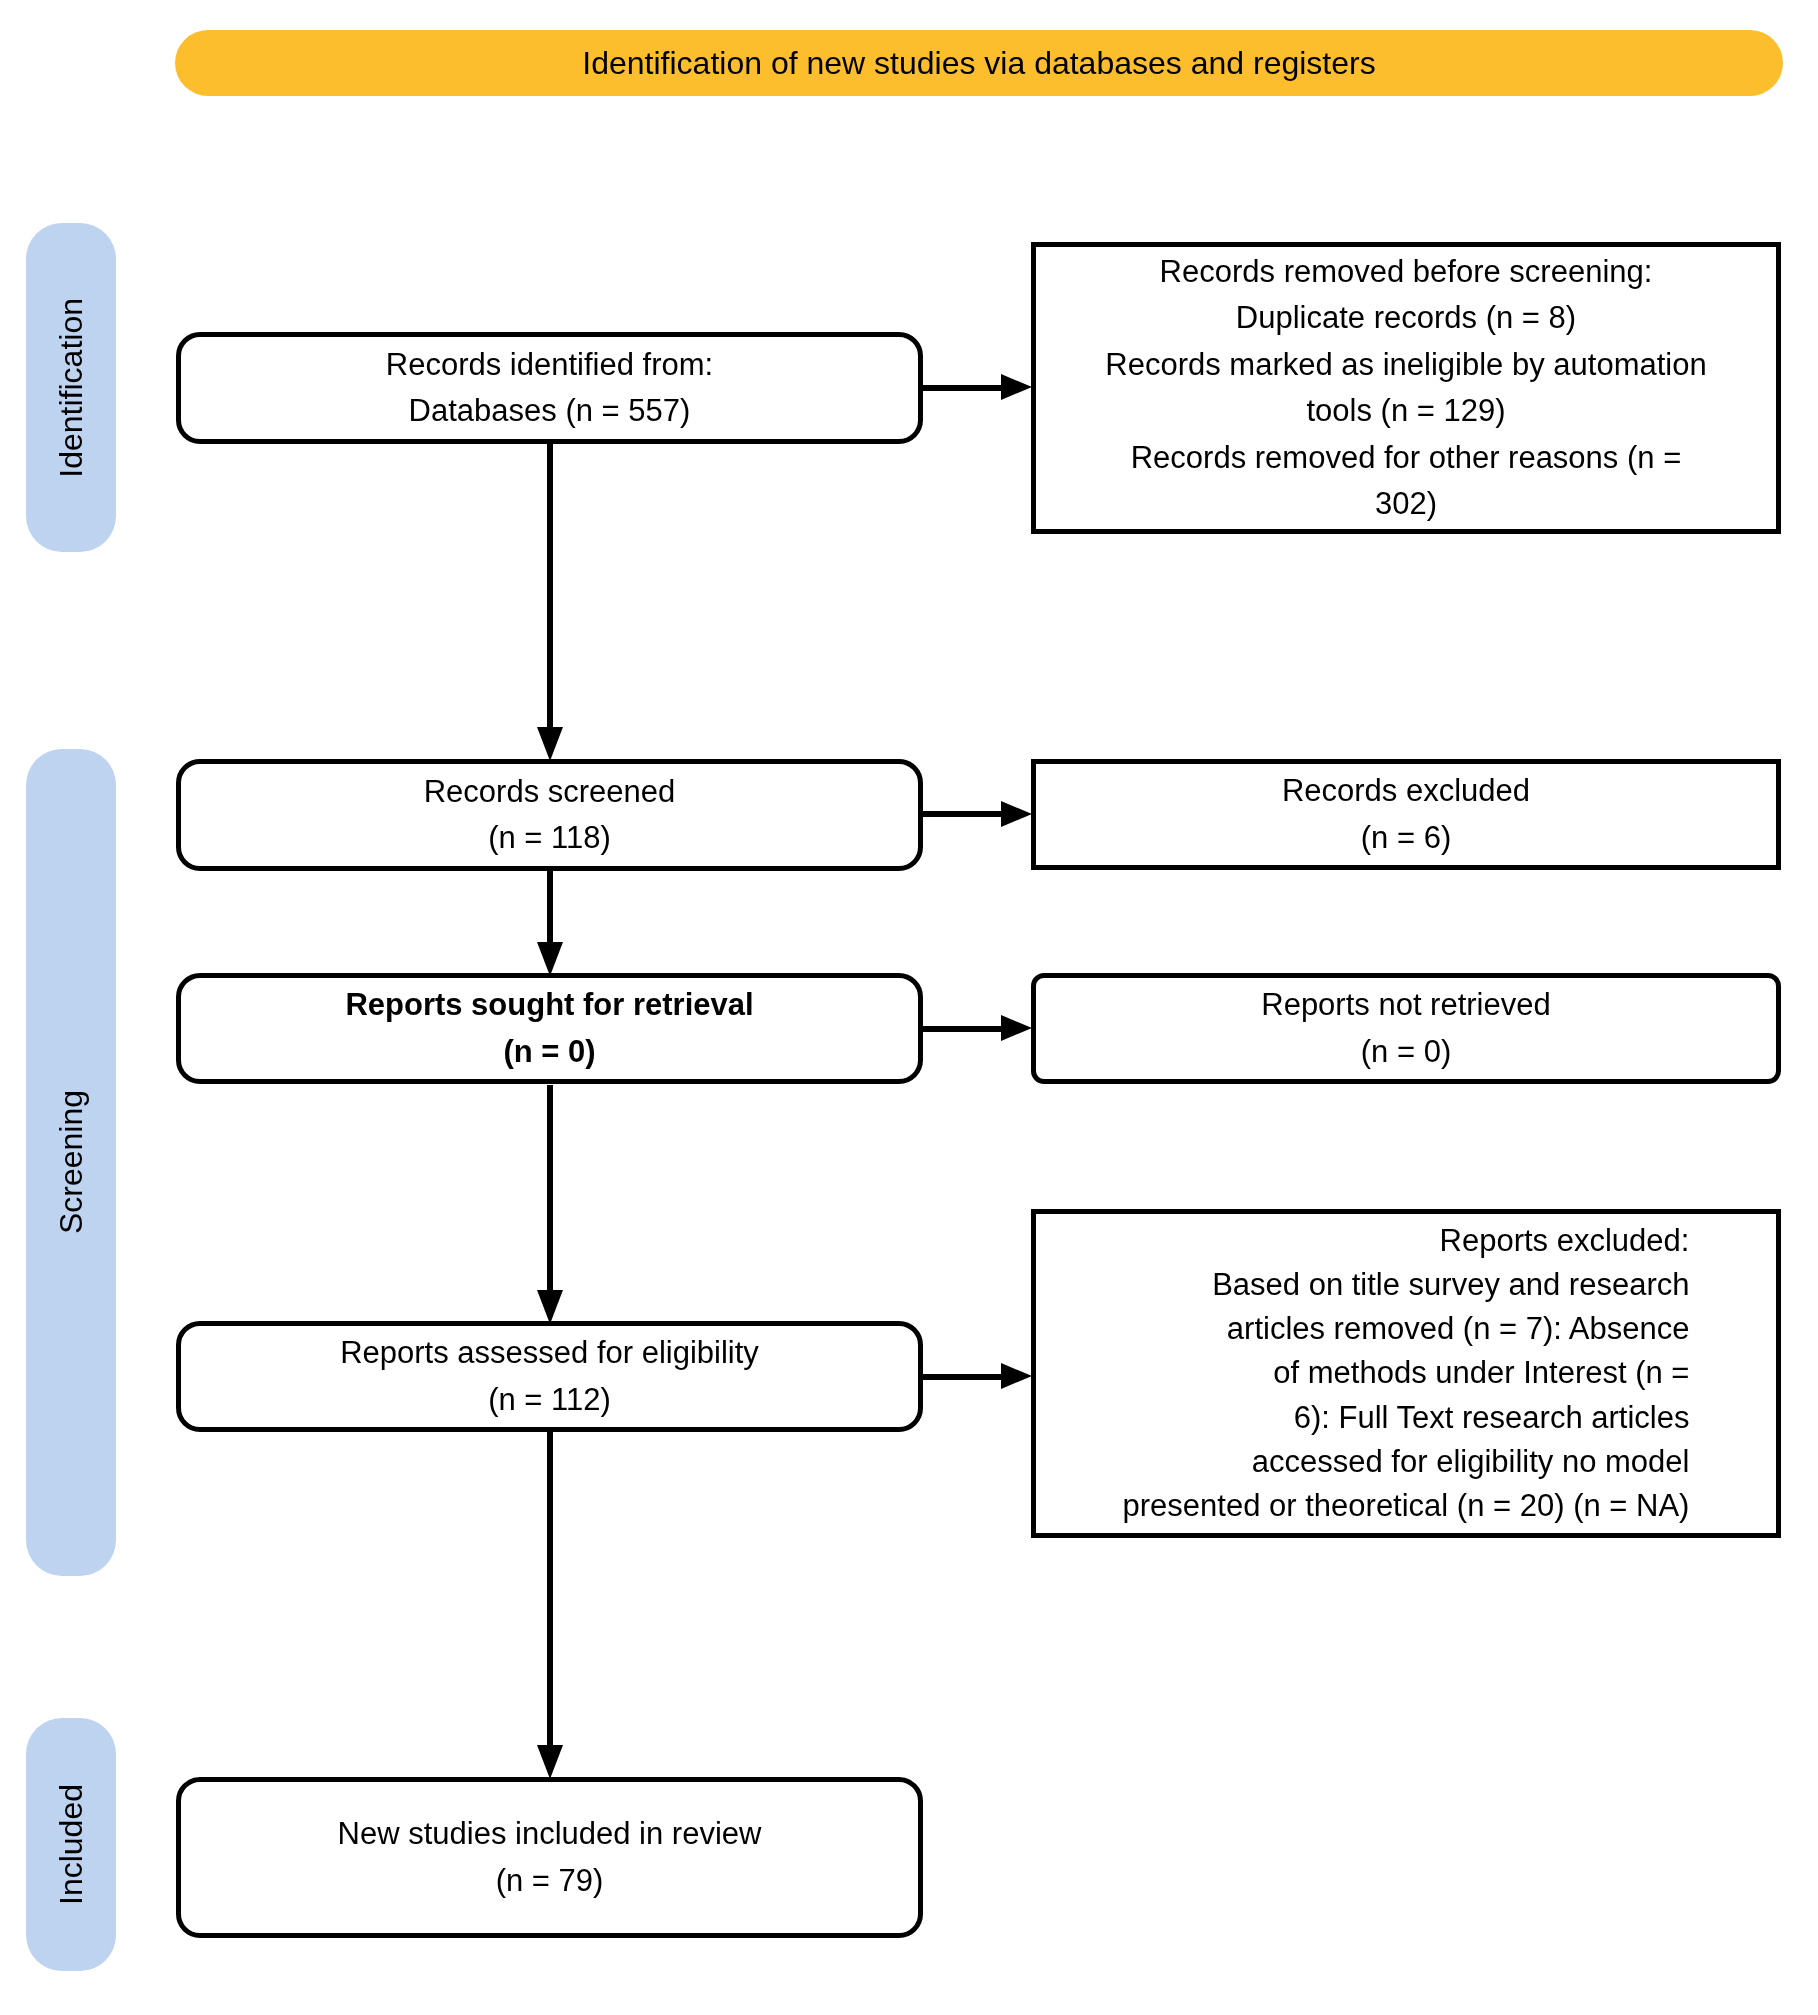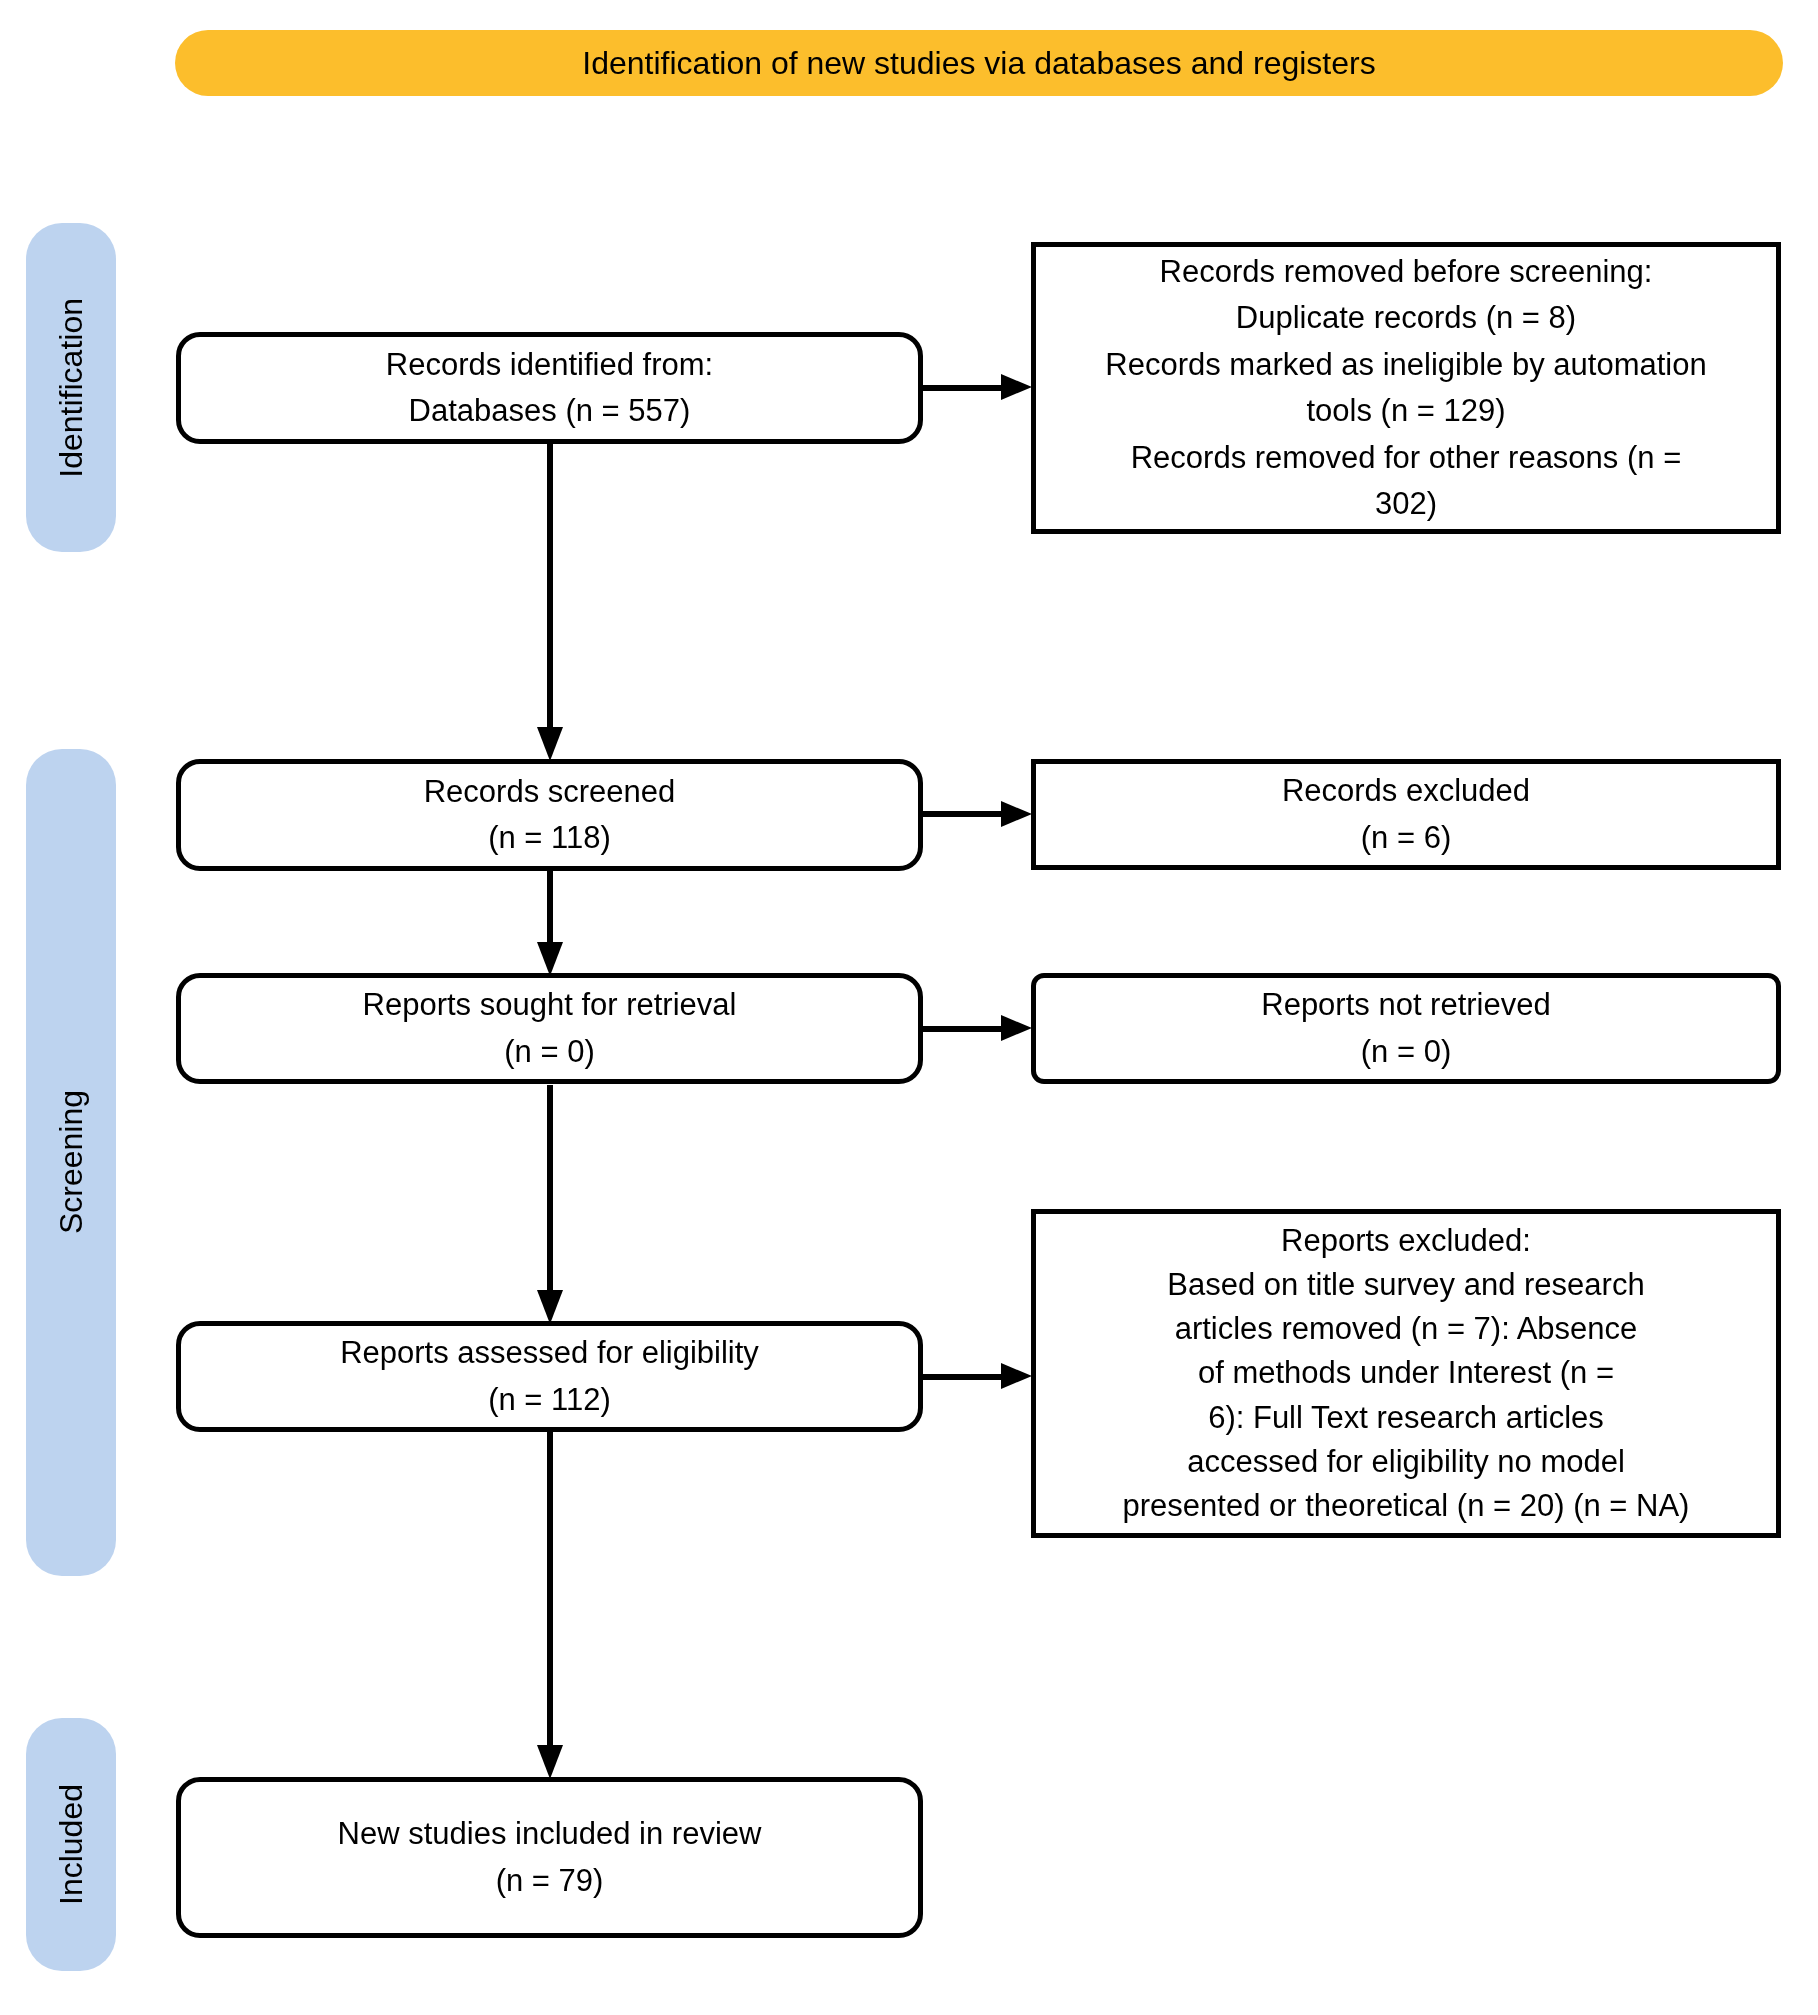--- a/index.html
+++ b/index.html
@@ -48,24 +48,24 @@
     font-size:31px;line-height:1.5;
     white-space:pre-line;
     padding:3.4px 16px;
   }
   .col-left{left:176px;width:747px;border-radius:24px;}
   .col-right{left:1031px;width:750px;}
   .n-identified{top:332px;height:112px;}
   .n-removed{top:242px;height:292px;line-height:1.5;}
   .n-screened{top:759px;height:112px;}
   .n-excluded{top:759px;height:111px;align-items:center;}
-  .n-sought{top:973px;height:111px;}
+  .n-sought{top:973px;height:111px;font-weight:bold;}
   .n-notretrieved{top:973px;height:111px;border-radius:13px;}
   .n-assessed{top:1321px;height:111px;}
-  .n-reports-excluded{top:1209px;height:329px;line-height:1.42;}
+  .n-reports-excluded{top:1209px;height:329px;line-height:1.42;text-align:right;}
   .n-newstudies{top:1777px;height:161px;}
   .vline{
     position:absolute;left:547px;width:5.7px;background:var(--ink);
   }
   .vhead{
     position:absolute;left:537px;width:0;height:0;
     border-left:13.7px solid transparent;
     border-right:13.7px solid transparent;
     border-top:34px solid var(--ink);
   }

